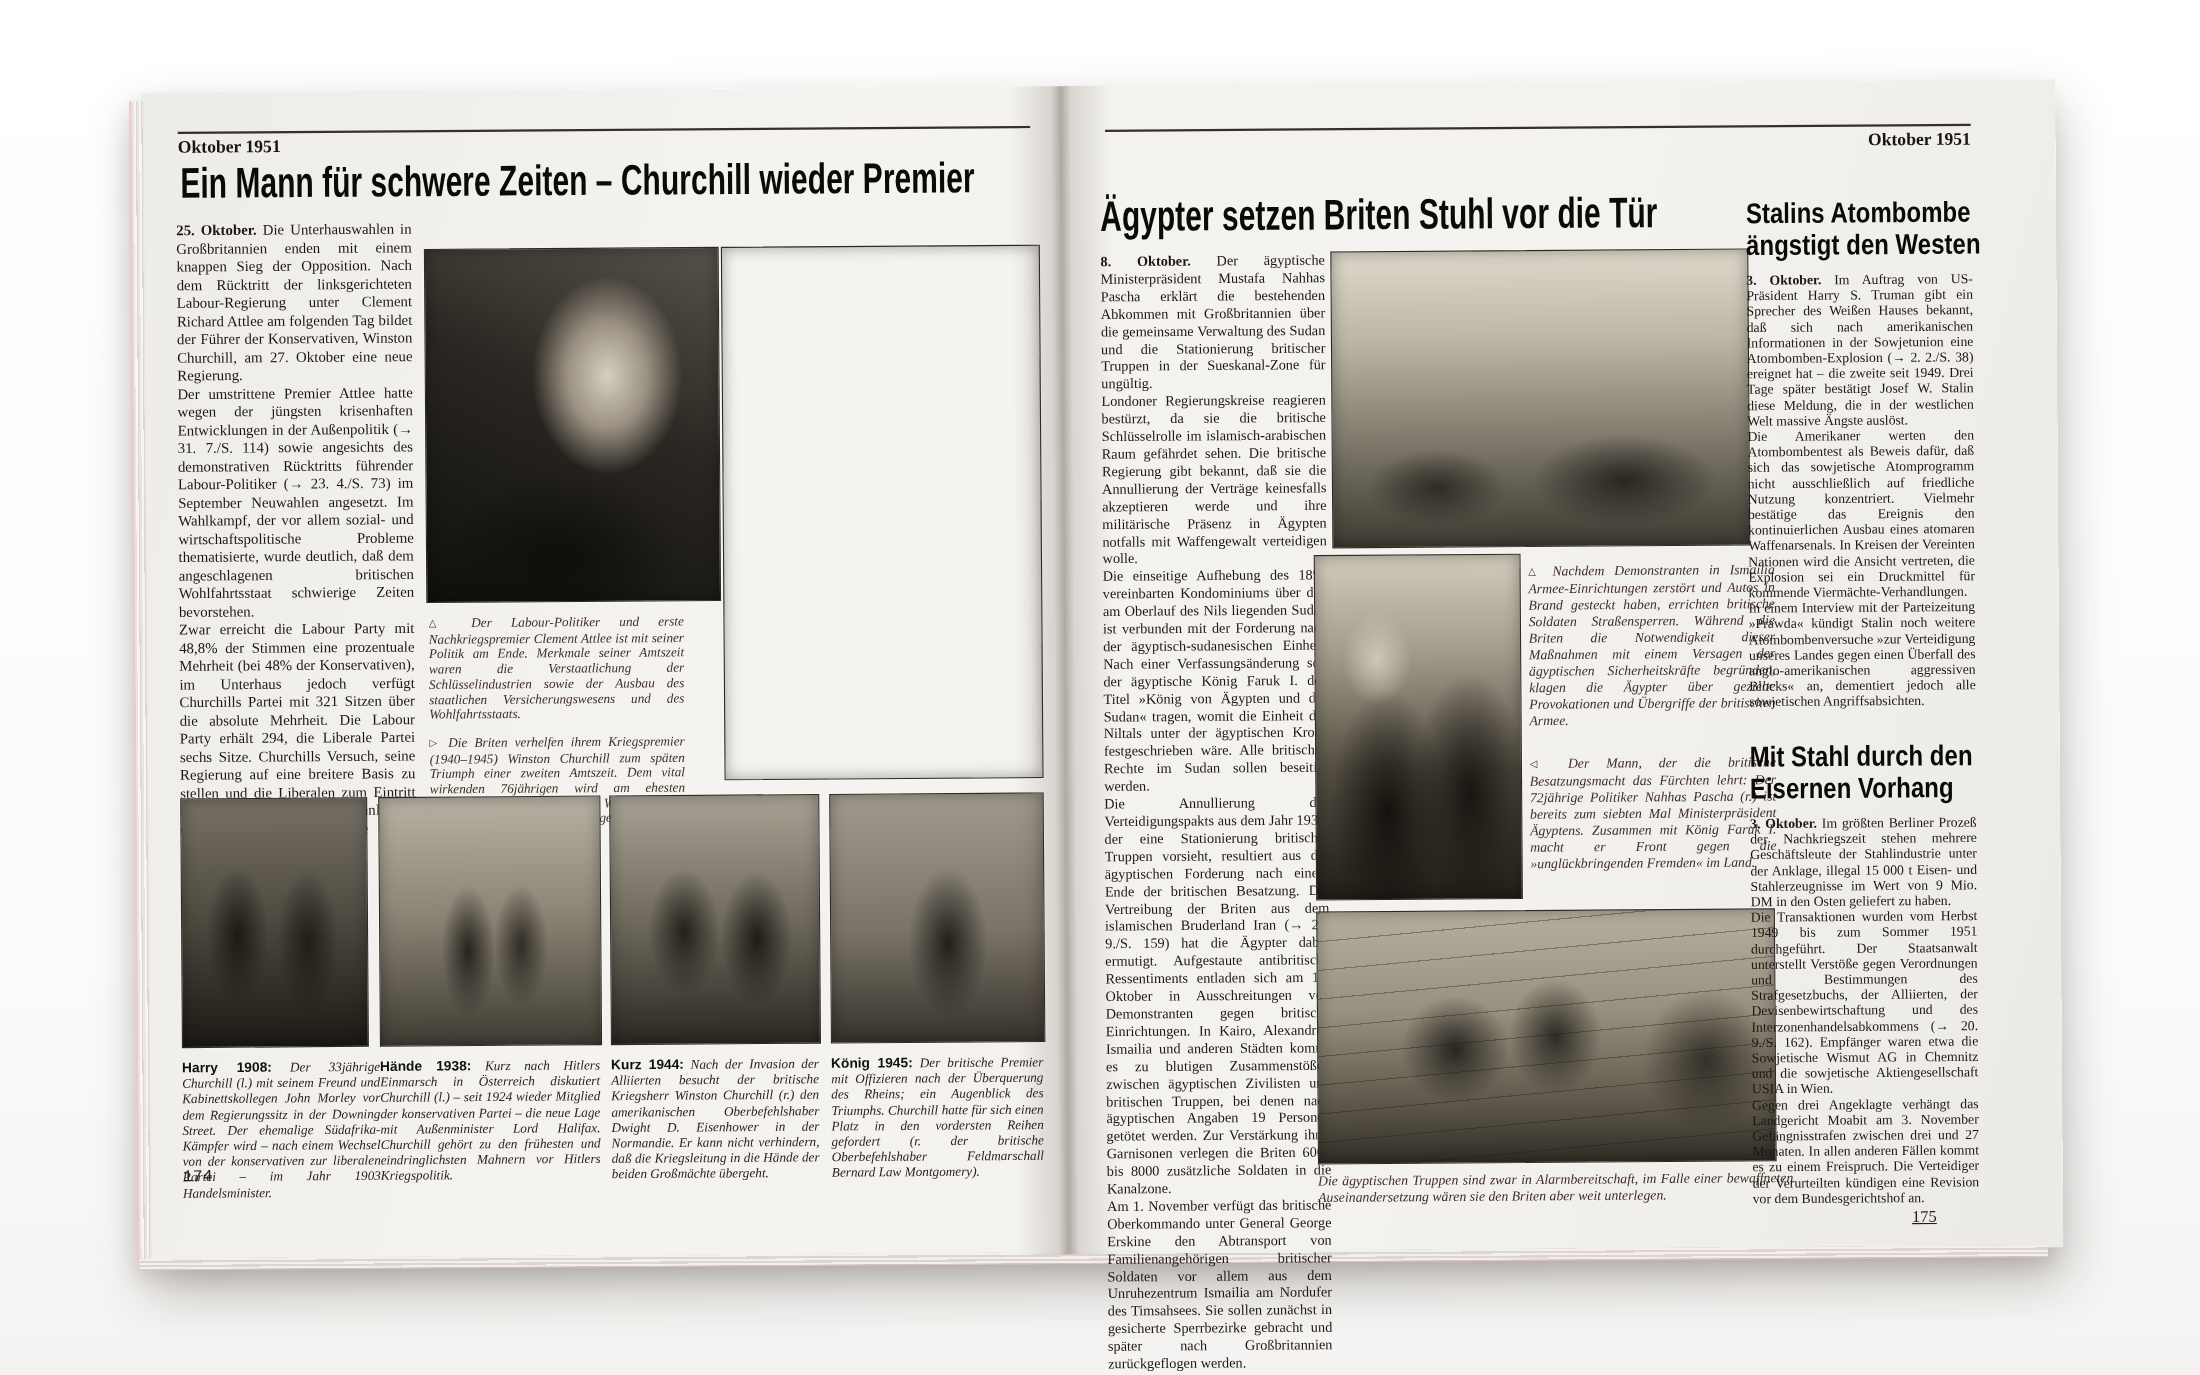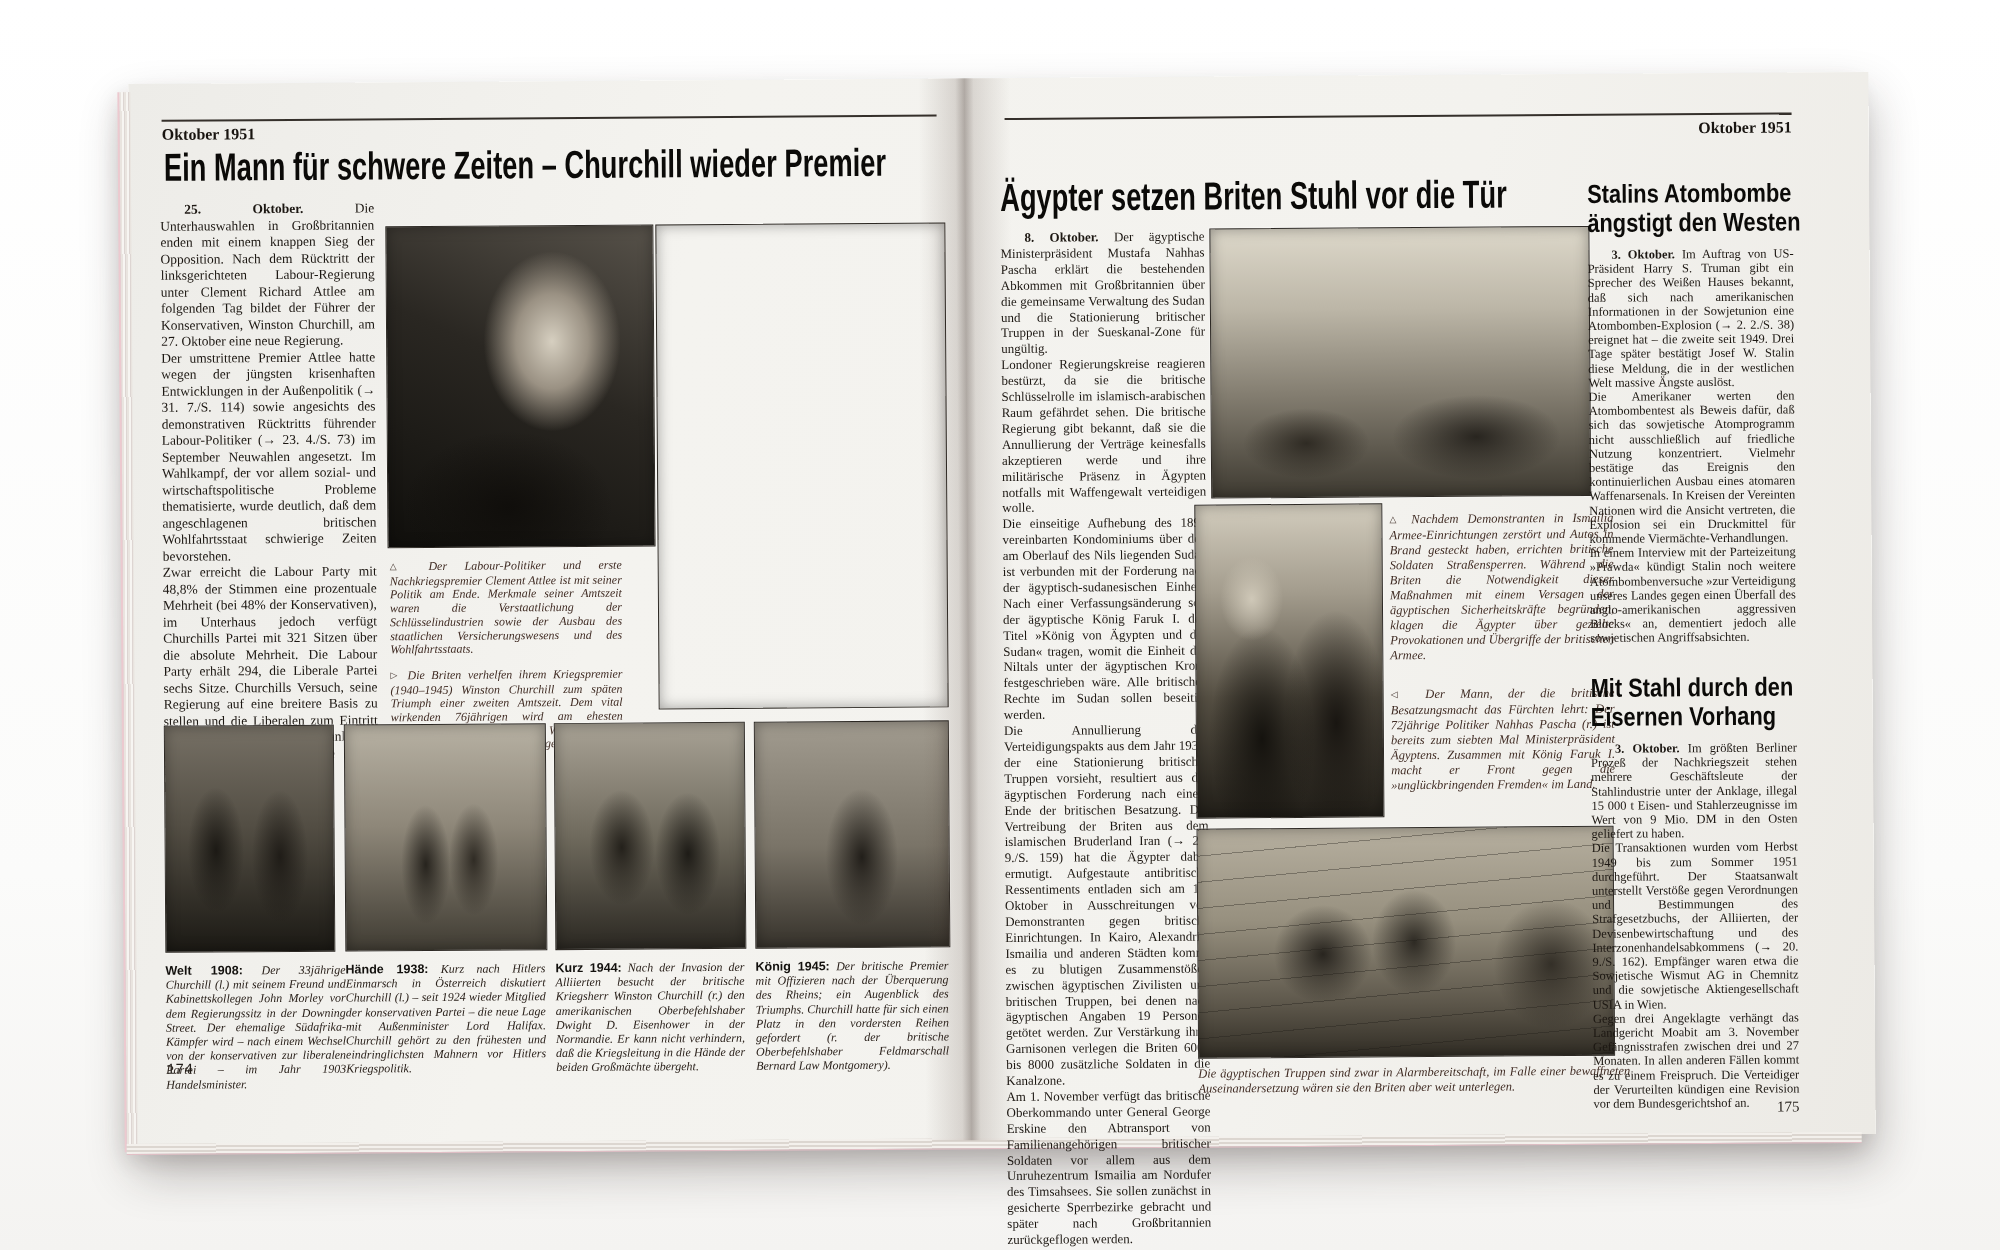--- a/index.html
+++ b/index.html
@@ -24,21 +24,21 @@
   .rule{height:2px;background:#35302b;}
   .pg-header{font:bold 16px/18px "Liberation Serif",serif;color:#181410;}
   .headline{font-family:"Liberation Sans",sans-serif;font-weight:bold;color:#0b0a08;}
   .hscale{display:inline-block;transform:scaleX(.70);transform-origin:0 50%;
           white-space:nowrap;font-size:39px;line-height:40px;}
   .sub-hscale{display:inline-block;transform:scaleX(.84);transform-origin:0 0;
           width:260px;font-size:26px;line-height:29px;}
   .sub-hscale span{display:block;}
   .bodytext{color:#1c1712;text-align:justify;hyphens:auto;-webkit-hyphens:auto;}
   .bodytext p{margin:0;}
-  .lead{font-weight:bold;margin-left:24px;}
+  .lead{font-weight:bold;}
   .col-left{font-size:13.5px;line-height:16.5px;}
   .col-right{font-size:13px;line-height:15.9px;}
   .sidebar-text{font-size:12.5px;line-height:14.2px;}
   .cap{font-style:italic;color:#402c24;text-align:justify;hyphens:auto;}
   .cap-left{font-size:12px;line-height:13.7px;}
   .cap-right{font-size:12.5px;line-height:15px;}
   .cap p{margin:0 0 12px 0;}
   .marker{font-style:normal;font-size:9px;position:relative;top:-1px;color:#40302a;}
   .bc{font-style:italic;font-size:12px;line-height:14.2px;color:#2b221c;
       text-align:justify;hyphens:auto;}
@@ -114,21 +114,21 @@
         <p><span class="marker">△</span> <span>Der Labour-Politiker und erste Nachkriegspremier Clement Attlee ist mit seiner Politik am Ende. Merkmale seiner Amtszeit waren die Verstaatlichung der Schlüsselindustrien sowie der Ausbau des staatlichen Versicherungswesens und des Wohlfahrtsstaats.</span></p>
         <p><span class="marker">▷</span> <span>Die Briten verhelfen ihrem Kriegspremier (1940–1945) Winston Churchill zum späten Triumph einer zweiten Amtszeit. Dem vital wirkenden 76jährigen wird am ehesten zugetraut, das angeschlagene Weltreich »mit Zähnen und Klauen« zu verteidigen.</span></p>
       </div>
 
       <div class="abs ph ph-1908" style="left:31px;top:642px;width:168px;height:225px;"></div>
       <div class="abs ph ph-1938" style="left:211px;top:642px;width:200px;height:225px;"></div>
       <div class="abs ph ph-1944" style="left:421px;top:642px;width:189px;height:225px;"></div>
       <div class="abs ph ph-1945" style="left:621px;top:642px;width:193px;height:225px;"></div>
 
       <div class="abs bc" style="left:31px;top:880px;width:180px;">
-        <span class="bc-lead">Welt 1908:</span> <span>Der 33jährige Churchill (l.) mit seinem Freund und Kabinettskollegen John Morley vor dem Regierungssitz in der Downing Street. Der ehemalige Südafrika-Kämpfer wird – nach einem Wechsel von der konservativen zur liberalen Partei – im Jahr 1903 Handelsminister.</span>
+        <span class="bc-lead">Harry 1908:</span> <span>Der 33jährige Churchill (l.) mit seinem Freund und Kabinettskollegen John Morley vor dem Regierungssitz in der Downing Street. Der ehemalige Südafrika-Kämpfer wird – nach einem Wechsel von der konservativen zur liberalen Partei – im Jahr 1903 Handelsminister.</span>
       </div>
       <div class="abs bc" style="left:211px;top:880px;width:200px;">
         <span class="bc-lead">Hände 1938:</span> <span>Kurz nach Hitlers Einmarsch in Österreich diskutiert Churchill (l.) – seit 1924 wieder Mitglied der konservativen Partei – die neue Lage mit Außenminister Lord Halifax. Churchill gehört zu den frühesten und eindringlichsten Mahnern vor Hitlers Kriegspolitik.</span>
       </div>
       <div class="abs bc" style="left:421px;top:880px;width:189px;">
         <span class="bc-lead">Kurz 1944:</span> <span>Nach der Invasion der Alliierten besucht der britische Kriegsherr Winston Churchill (r.) den amerikanischen Oberbefehlshaber Dwight D. Eisenhower in der Normandie. Er kann nicht verhindern, daß die Kriegsleitung in die Hände der beiden Großmächte übergeht.</span>
       </div>
       <div class="abs bc" style="left:621px;top:880px;width:193px;">
         <span class="bc-lead">König 1945:</span> <span>Der britische Premier mit Offizieren nach der Überquerung des Rheins; ein Augenblick des Triumphs. Churchill hatte für sich einen Platz in den vordersten Reihen gefordert (r. der britische Oberbefehlshaber Feldmarschall Bernard Law Montgomery).</span>
       </div>
@@ -180,18 +180,18 @@
         <div class="abs headline" style="left:1458px;top:600px;width:212px;height:60px;">
           <span class="sub-hscale"><span>Mit Stahl durch den</span><span>Eisernen Vorhang</span></span>
         </div>
         <div class="abs bodytext sidebar-text" style="left:1458px;top:668px;width:206px;">
           <p><span class="lead">3. Oktober.</span> <span>Im größten Berliner Prozeß der Nachkriegszeit stehen mehrere Geschäftsleute der Stahlindustrie unter der Anklage, illegal 15 000 t Eisen- und Stahlerzeugnisse im Wert von 9 Mio. DM in den Osten geliefert zu haben.</span></p>
           <p>Die Transaktionen wurden vom Herbst 1949 bis zum Sommer 1951 durchgeführt. Der Staatsanwalt unterstellt Verstöße gegen Verordnungen und Bestimmungen des Strafgesetzbuchs, der Alliierten, der Devisenbewirtschaftung und des Interzonenhandelsabkommens (→ 20. 9./S. 162). Empfänger waren etwa die Sowjetische Wismut AG in Chemnitz und die sowjetische Aktiengesellschaft USIA in Wien.</p>
           <p>Gegen drei Angeklagte verhängt das Landgericht Moabit am 3. November Gefängnisstrafen zwischen drei und 27 Monaten. In allen anderen Fällen kommt es zu einem Freispruch. Die Verteidiger der Verurteilten kündigen eine Revision vor dem Bundesgerichtshof an.</p>
         </div>
       </div>
 
-      <div class="abs pgnum" style="left:1564px;top:1026px;width:100px;text-align:right;">175</div>
+      <div class="abs pgnum" style="left:1564px;top:1026px;width:100px;text-align:center;text-decoration:underline;">175</div>
     </div>
 
     <div class="gutter"></div>
   </div>
 </div>
 
 </body></html>

